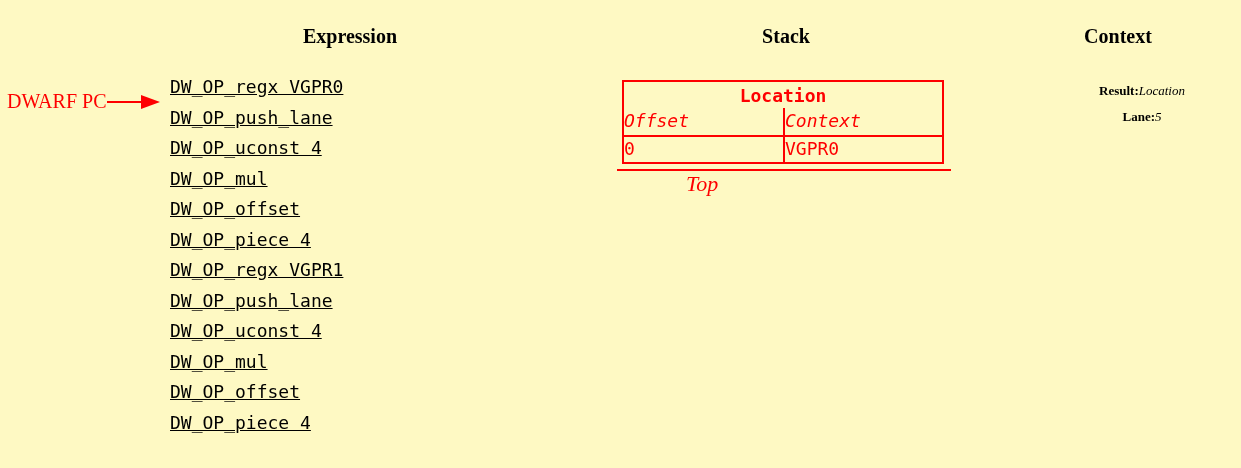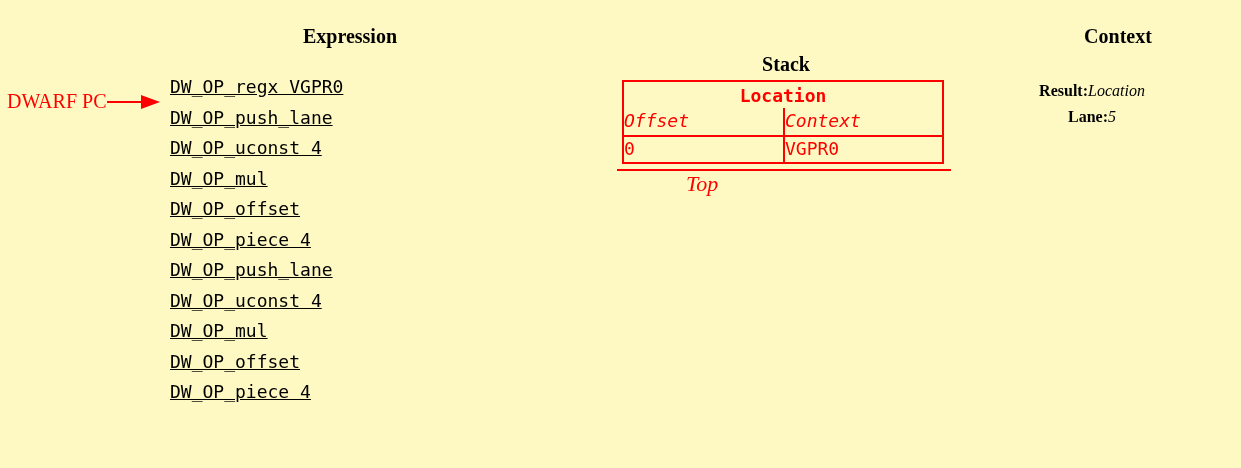--- a/index.html
+++ b/index.html
@@ -18,21 +18,21 @@
   .col-header {
     position: absolute;
     top: 25px;
     width: 200px;
     text-align: center;
     font-weight: bold;
     font-size: 20px;
     color: #000000;
   }
   .col-header.expression { left: 250px; }
-  .col-header.stack      { left: 686px; margin-top: 28px; }
+  .col-header.stack      { left: 686px; }
   .col-header.context    { left: 1018px; }
 
   
   .pc-label {
     position: absolute;
     left: 7px;
     top: 91px;
     font-size: 20px;
     line-height: 20px;
     color: #fe0000;
@@ -124,25 +124,25 @@
     text-align: left;
     font-family: Liberation Serif, serif;
     font-style: italic;
     font-size: 22px;
     color: #fe0000;
   }
 
   
   .context-body {
     position: absolute;
-    left: 992px;
+    left: 1042px;
     top: 78px;
     width: 200px;
     text-align: center;
-    font-size: 16px;
+    font-size: 13px;
     color: #000000;
   }
   .context-line { height: 26px; line-height: 26px; white-space: nowrap; }
   .ctx-label { font-weight: bold; }
   .ctx-value { font-style: italic; }
 </style>
 </head>
 <body>
 
 <div class="canvas">
@@ -155,20 +155,21 @@
   <div class="pc-shaft"></div>
   <div class="pc-head"></div>
 
   <div class="expr-list">
     <div class="expr-op">DW_OP_regx VGPR0</div>
     <div class="expr-op">DW_OP_push_lane</div>
     <div class="expr-op">DW_OP_uconst 4</div>
     <div class="expr-op">DW_OP_mul</div>
     <div class="expr-op">DW_OP_offset</div>
     <div class="expr-op">DW_OP_piece 4</div>
+    <div class="expr-op">DW_OP_regx VGPR1</div>
     <div class="expr-op">DW_OP_push_lane</div>
     <div class="expr-op">DW_OP_uconst 4</div>
     <div class="expr-op">DW_OP_mul</div>
     <div class="expr-op">DW_OP_offset</div>
     <div class="expr-op">DW_OP_piece 4</div>
   </div>
 
   <div class="stack-box">
     <div class="stack-title">Location</div>
     <div class="stack-row">

